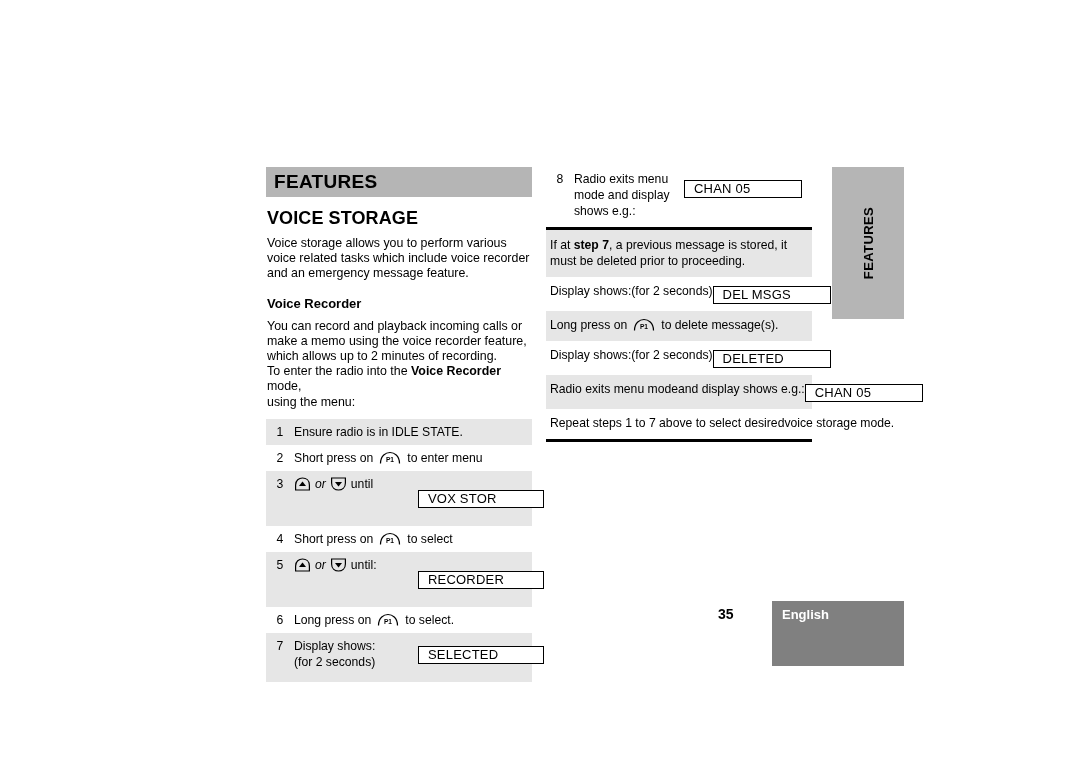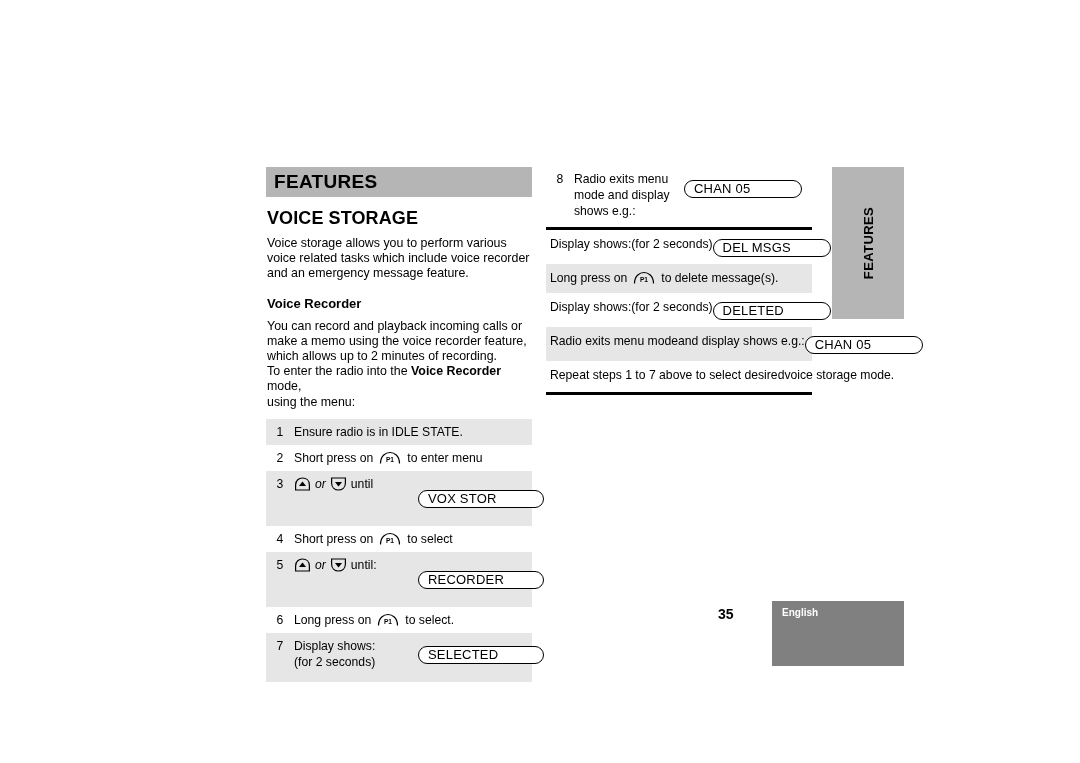--- a/index.html
+++ b/index.html
@@ -122,21 +122,21 @@
   .rule-thick {
     height: 3px;
     background: #000000;
     margin: 0;
   }
 
   
   .lcd {
     display: inline-block;
     border: 1.6px solid #000000;
-    border-radius: 9px;
+    border-radius: 0;
     height: 16px;
     line-height: 15px;
     padding: 0 9px 0 9px;
     font-size: 13px;
     letter-spacing: 0.2px;
     white-space: nowrap;
     box-sizing: content-box;
     background: #ffffff;
     text-align: left;
   }
@@ -192,21 +192,21 @@
     left: 772px;
     top: 601px;
     width: 132px;
     height: 65px;
     background: #808080;
   }
   .footer-lang-box .lang {
     position: absolute;
     left: 10px;
     top: 6px;
-    font-size: 10px;
+    font-size: 13px;
     font-weight: bold;
     color: #ffffff;
   }
 </style>
 </head>
 <body>
 
 <div class="page">
 
   <div class="col-left">
@@ -299,20 +299,23 @@
       <span class="body" style="min-height:48px;">
           <span class="line">Radio exits menu</span>
           <span class="line">mode and display</span>
           <span class="line">shows e.g.:</span>
           <span class="lcd-slot" style="left:110px;top:9px;"><span class="lcd lcd-w116">CHAN  05</span></span>
         </span>
     </div>
 
     <div class="rule-thick"></div>
 
+    <div class="rrow shaded" style="padding:8px 8px 8px 4px;display:block;">
+      <span class="rtext" style="display:block;line-height:15.6px;"><span>If at </span><span class="b">step 7</span><span>, a previous message is stored, it must be deleted prior to proceeding.</span></span>
+    </div>
 
     <div class="rrow" style="padding:7px 0 7px 4px;">
       <span class="rtext"><span class="line">Display shows:</span><span class="line">(for 2 seconds)</span></span>
       <span class="rdisp" style="margin-top:1px;"><span class="lcd lcd-w116">DEL MSGS</span></span>
     </div>
 
     <div class="rrow shaded" style="padding:7px 0 7px 4px;">
       <span class="rtext"><span>Long press on</span><span class="key" style="margin:0 5px;"><svg width="24" height="14" viewBox="0 0 24 14">
               <path d="M2.5 12.5 C2.5 4.5, 8 1.5, 12 1.5 C16 1.5, 21.5 4.5, 21.5 12.5" fill="none" stroke="#000" stroke-width="1.2"></path>
               <text x="12" y="11.4" font-family="Liberation Sans, sans-serif" font-size="6.6" font-weight="bold" text-anchor="middle" fill="#000">P1</text>

